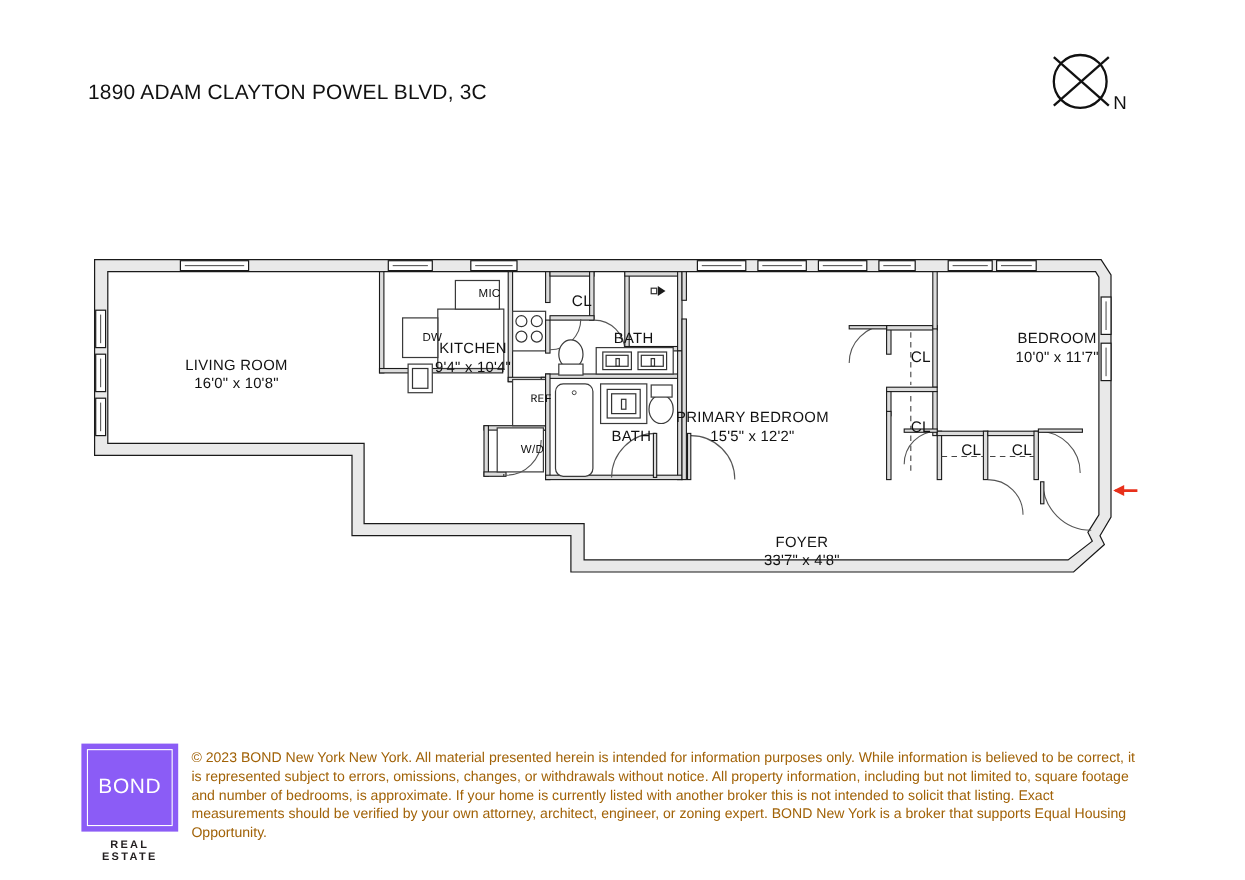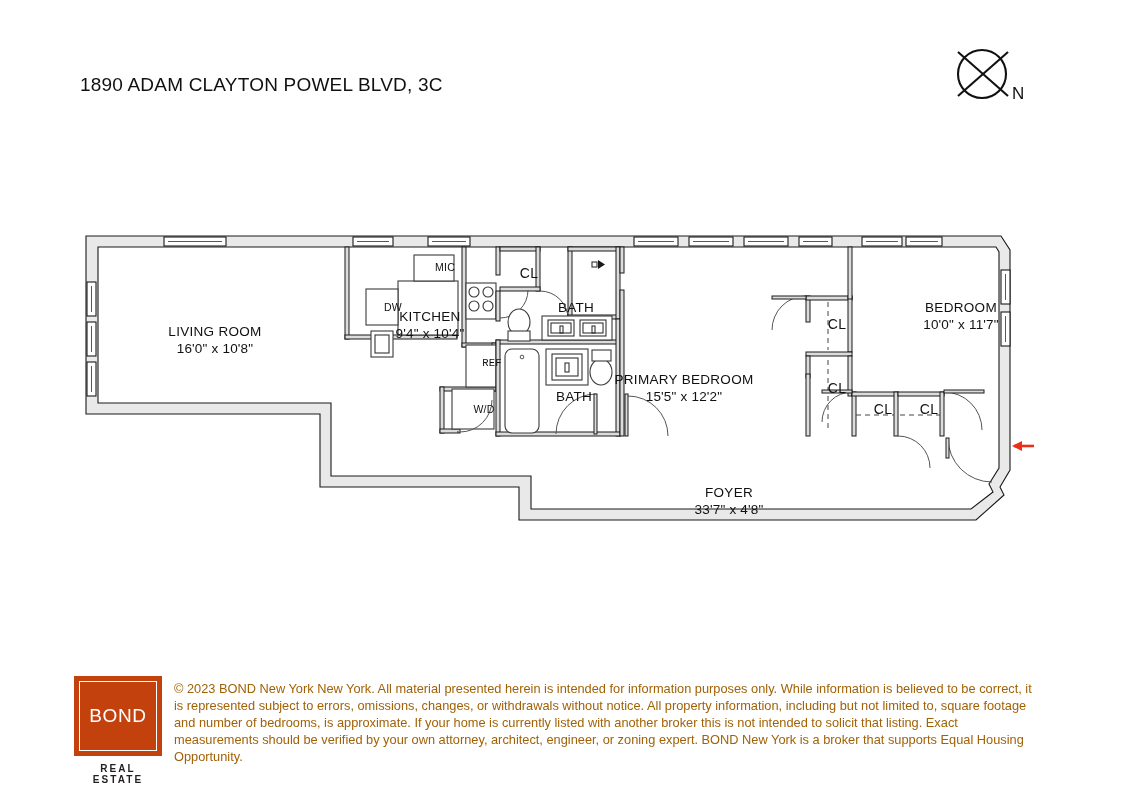--- a/index.html
+++ b/index.html
@@ -96,21 +96,21 @@
   }
   #bond-logo {
     position: absolute;
     left: 74px;
     top: 8px;
     width: 88px;
   }
   #bond-logo .logo-box {
     width: 88px;
     height: 80px;
-    background: #c2410c;
+    background: #8b5cf6;
     box-sizing: border-box;
     padding: 5px;
   }
   #bond-logo .logo-inner {
     width: 100%;
     height: 100%;
     border: 1.5px solid #ffffff;
     box-sizing: border-box;
     display: flex;
     align-items: center;

